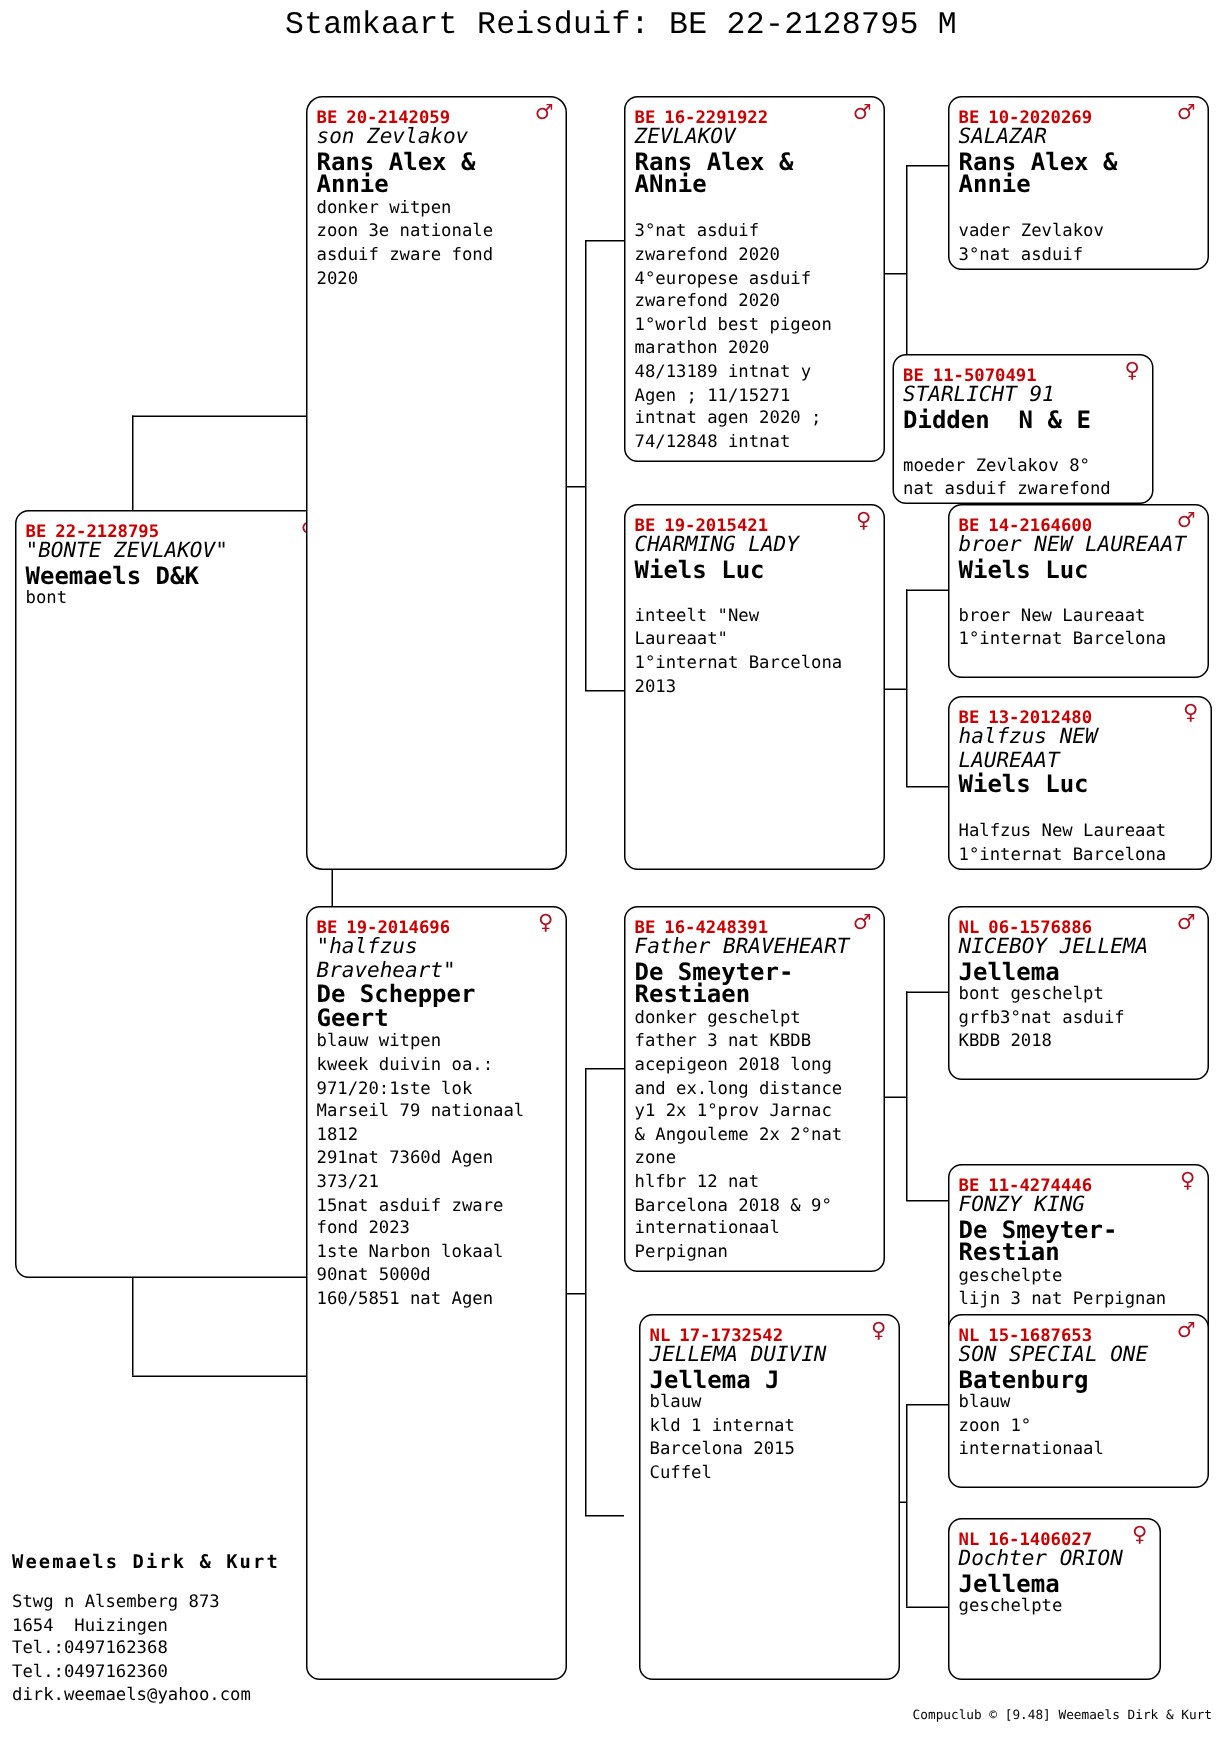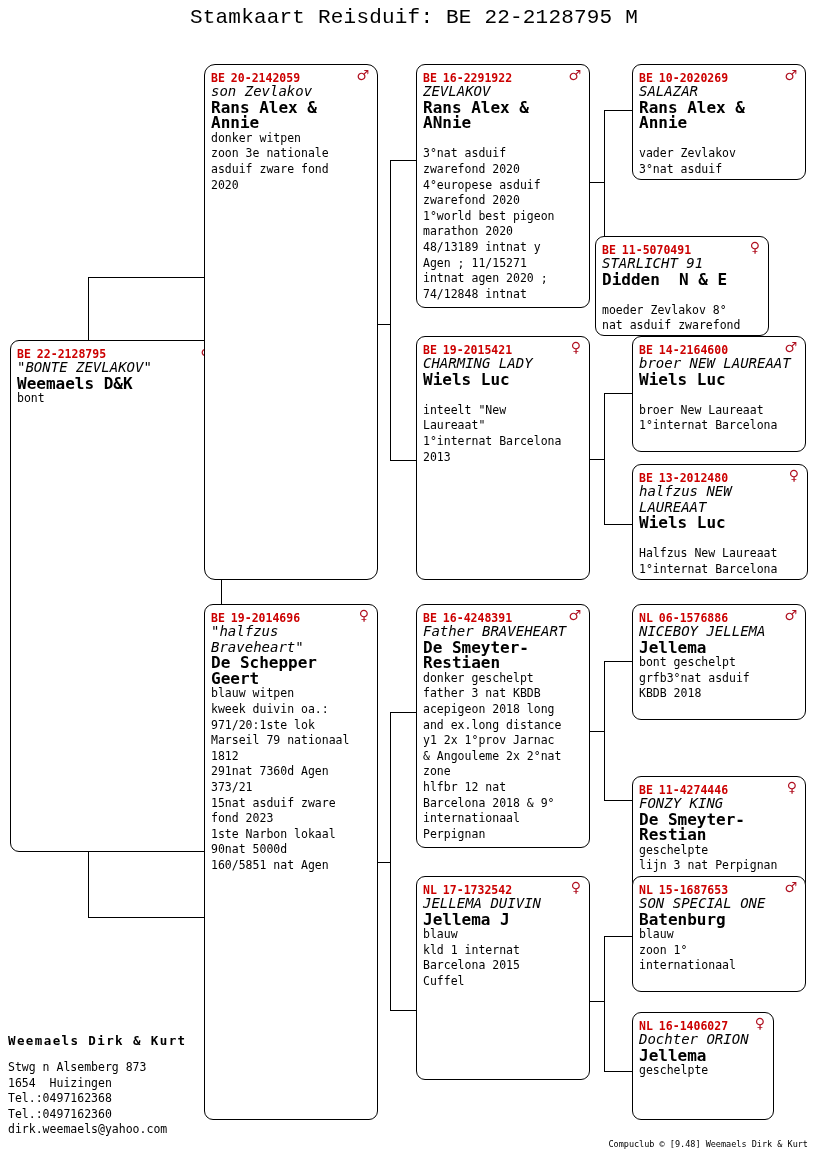--- a/index.html
+++ b/index.html
@@ -259,21 +259,21 @@
 and ex.long distance
 y1 2x 1°prov Jarnac
 &amp; Angouleme 2x 2°nat
 zone
 hlfbr 12 nat
 Barcelona 2018 &amp; 9°
 internationaal
 Perpignan</div>
   </div>
 
-  <div class="card" style="left:416px; top:876px; width:174px; height:204px;">
+  <div class="card" style="left:426px; top:876px; width:174px; height:244px;">
     <div class="card-head">
       <span class="ring"><span class="ctry">NL</span><span>17-1732542</span></span>
       <span class="sex">♀</span>
     </div>
     <div class="nick">JELLEMA DUIVIN</div>
     <div class="owner">Jellema J</div>
     <div class="notes">blauw
 kld 1 internat
 Barcelona 2015
 Cuffel</div>

